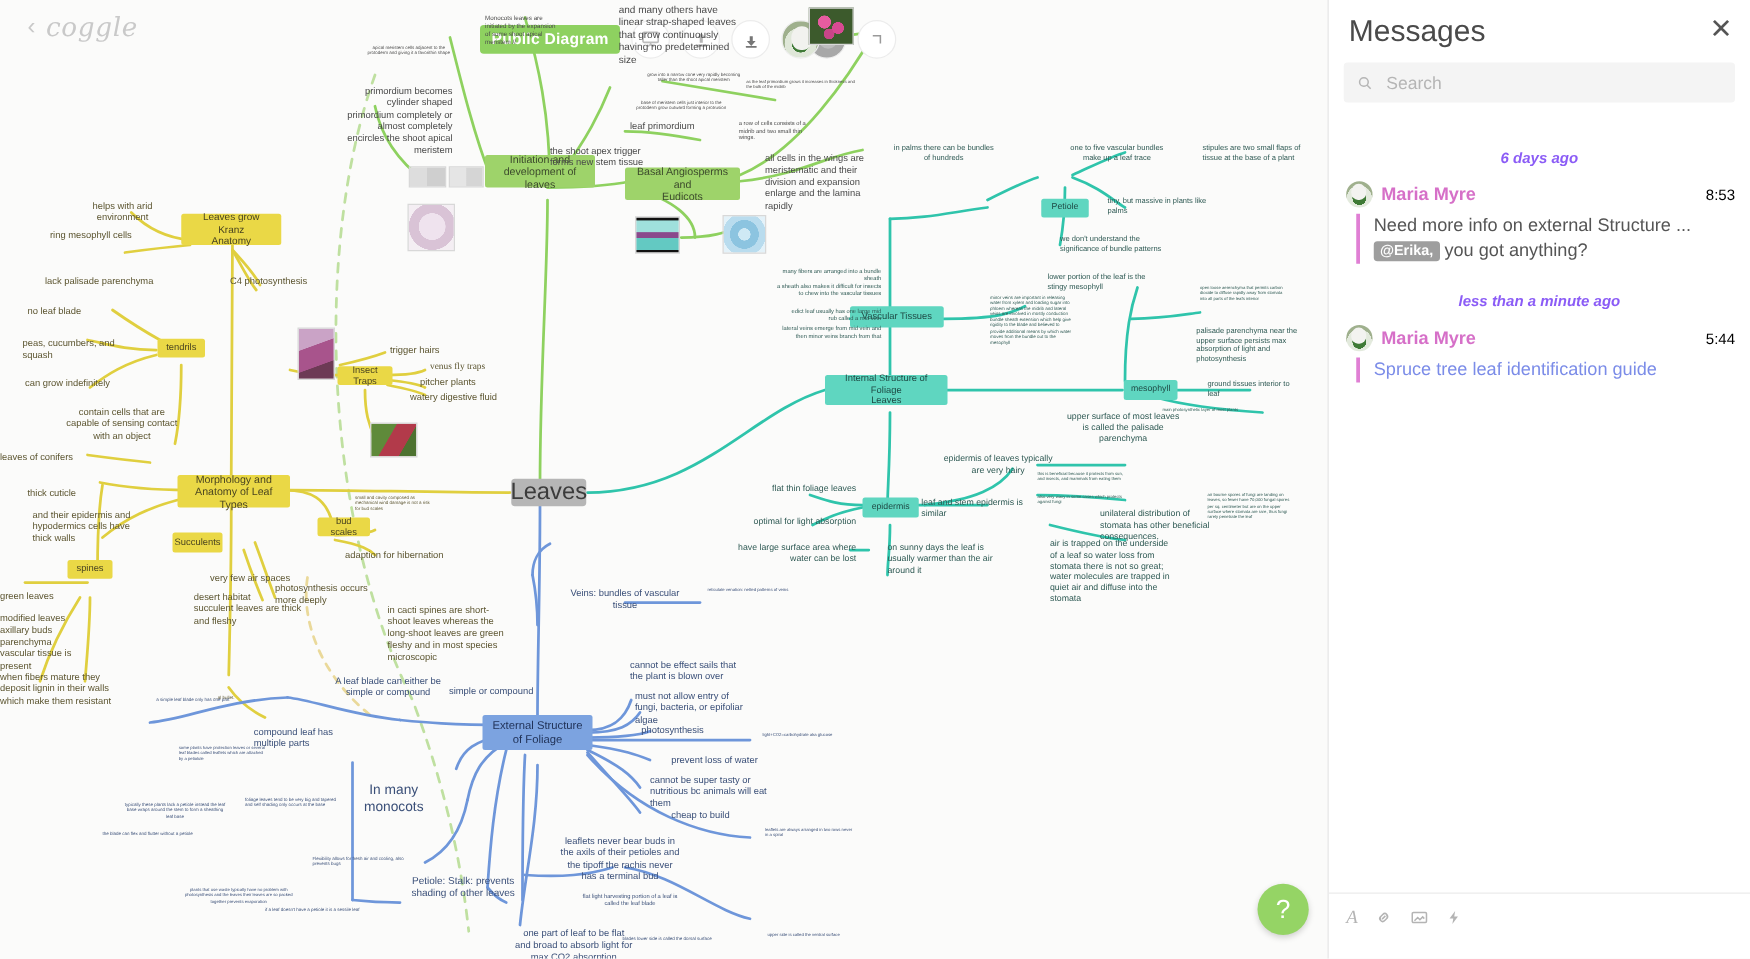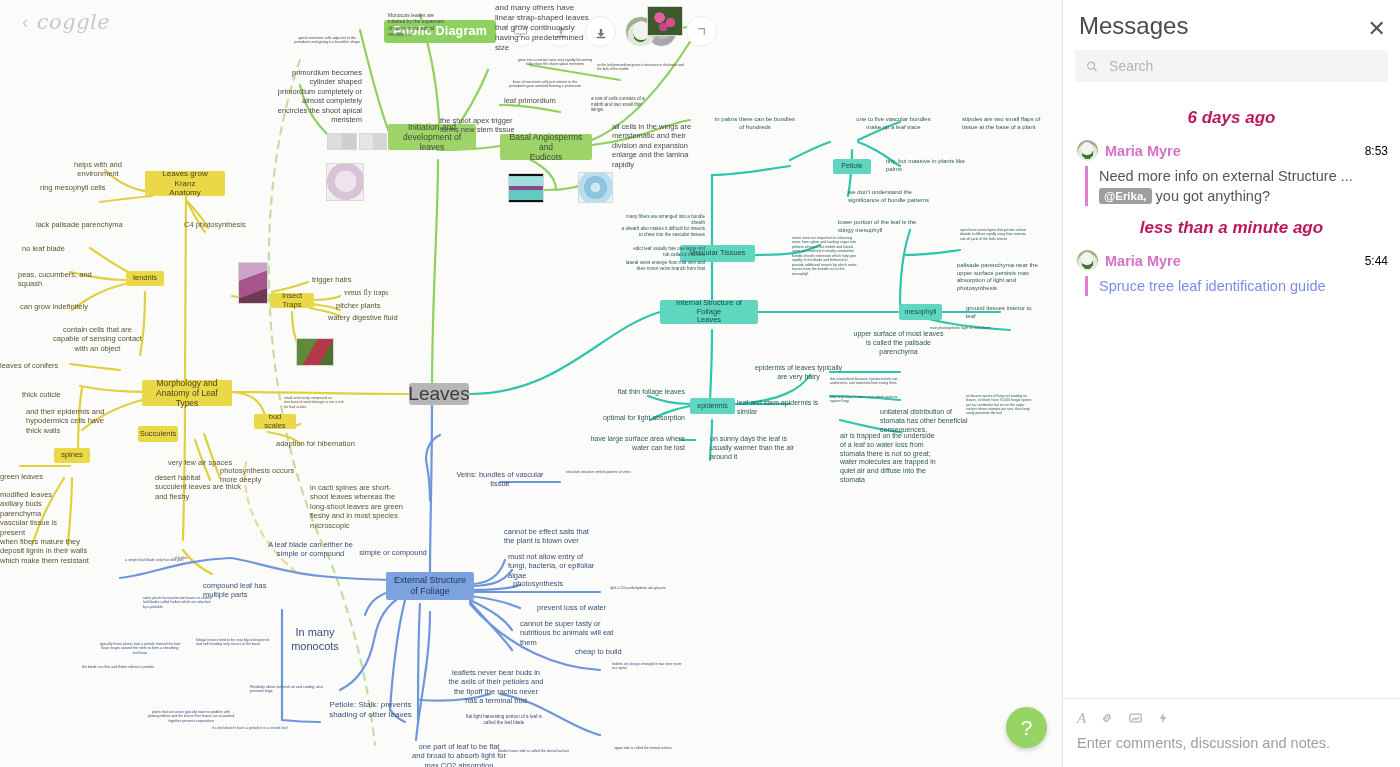--- a/index.html
+++ b/index.html
@@ -109,40 +109,40 @@
   }
 
   
   #panel {
     position: absolute; right: 0; top: 0;
     width: 338px; height: 767px;
     background: #fff; border-left: 1px solid #e6e6e6;
     display: flex; flex-direction: column;
   }
   .p-head {
-    display: flex; align-items: flex-end; justify-content: space-between;
+    display: flex; align-items: flex-start; justify-content: space-between;
     padding: 12px 14px 8px 16px;
   }
   .p-title { font-size: 24px; color: #4a4a4a; }
   .p-close { font-size: 22px; color: #555; line-height: 1; }
   .p-search {
     margin: 2px 12px 0; height: 32px; background: #f4f4f4; border-radius: 3px;
     display: flex; align-items: center; gap: 9px; padding: 0 11px;
     color: #b0b0b0; font-size: 14px;
   }
   .p-search input {
     border: 0; background: transparent; outline: none;
     font-size: 14px; font-family: "Liberation Sans", sans-serif;
     color: #555; width: 100%;
   }
   .p-search input::placeholder { color: #b5b5b5; }
   .p-body { flex: 1; overflow: hidden; padding: 14px 12px 0; }
   .daysep {
-    text-align: center; font-size: 17px; color: #be185d;
-    font-weight: bold; font-style: italic; margin: 12px 0 12px;
+    text-align: center; font-size: 12px; color: #8b5cf6;
+    font-weight: bold; font-style: italic; margin: 23px 0 12px;
   }
   .msg { margin-bottom: 10px; }
   .msg-top { display: flex; align-items: center; gap: 7px; padding-left: 2px; }
   .m-av {
     width: 21px; height: 21px; border-radius: 50%; flex: 0 0 21px;
     background: radial-gradient(circle at 50% 64%, #3f7a36 0 32%, #e3eadd 33% 58%, #9fb08d 59% 100%);
     position: relative; overflow: hidden;
   }
   .m-av::after {
     content: ""; position: absolute; left: 4px; top: 2px; width: 12px; height: 13px;
@@ -512,21 +512,21 @@
 the plant is blown over</div>
     <div class="lbl b" style="left:508px;top:552px;width:130px;font-size:7.5px;">must not allow entry of
 fungi, bacteria, or epifoliar
 algae</div>
     <div class="lbl b" style="left:513px;top:579px;width:110px;font-size:7.5px;">photosynthesis</div>
     <div class="lbl b" style="left:610px;top:586px;width:130px;font-size:3.4px;">light+CO2=carbohydrate aka glucose</div>
     <div class="lbl b" style="left:537px;top:603px;width:120px;font-size:7.5px;">prevent loss of water</div>
     <div class="lbl b" style="left:520px;top:619px;width:125px;font-size:7.5px;">cannot be super tasty or
 nutritious bc animals will eat
 them</div>
-    <div class="lbl b" style="left:537px;top:647px;width:110px;font-size:7.5px;margin-left:38px;">cheap to build</div>
+    <div class="lbl b" style="left:537px;top:647px;width:110px;font-size:7.5px;">cheap to build</div>
     <div class="lbl b c" style="left:436px;top:668px;width:120px;font-size:7.5px;">leaflets never bear buds in
 the axils of their petioles and
 the tipoff the rachis never
 has a terminal bud</div>
     <div class="lbl b" style="left:612px;top:662px;width:120px;font-size:3.4px;">leaflets are always arranged in two rows never
 in a spiral</div>
     <div class="lbl b c" style="left:444px;top:714px;width:120px;font-size:4.6px;">flat light harvesting portion of a leaf is
 called the leaf blade</div>
     <div class="lbl b c" style="left:404px;top:742px;width:110px;font-size:7.5px;">one part of leaf to be flat
 and broad to absorb light for
@@ -607,17 +607,16 @@
           <path d="M6.5 9.5 9.5 6.5M5.5 10.5a2.6 2.6 0 0 1 0-3.7l1.6-1.6a2.6 2.6 0 0 1 3.7 3.7M10.5 5.5a2.6 2.6 0 0 1 0 3.7l-1.6 1.6a2.6 2.6 0 0 1-3.7-3.7"></path>
         </svg>
         <svg width="15" height="14" viewBox="0 0 16 16" fill="none" stroke="#b4b4b4" stroke-width="1.4">
           <rect x="1.5" y="3.5" width="13" height="9" rx="1"></rect>
             <path d="M3.5 11 6.5 8l2 2 2.5-2.5 1.5 1.5"></path>
         </svg>
         <svg width="12" height="14" viewBox="0 0 16 16" fill="#b4b4b4">
           <path d="M9.5 1 3.5 9h4l-1 6 6-8.2h-4z"></path>
         </svg>
       </div>
-      <div class="p-input">Enter comments, discussion and notes.</div>
     </div>
   </div>
 
 </div>
 
 </body></html>

